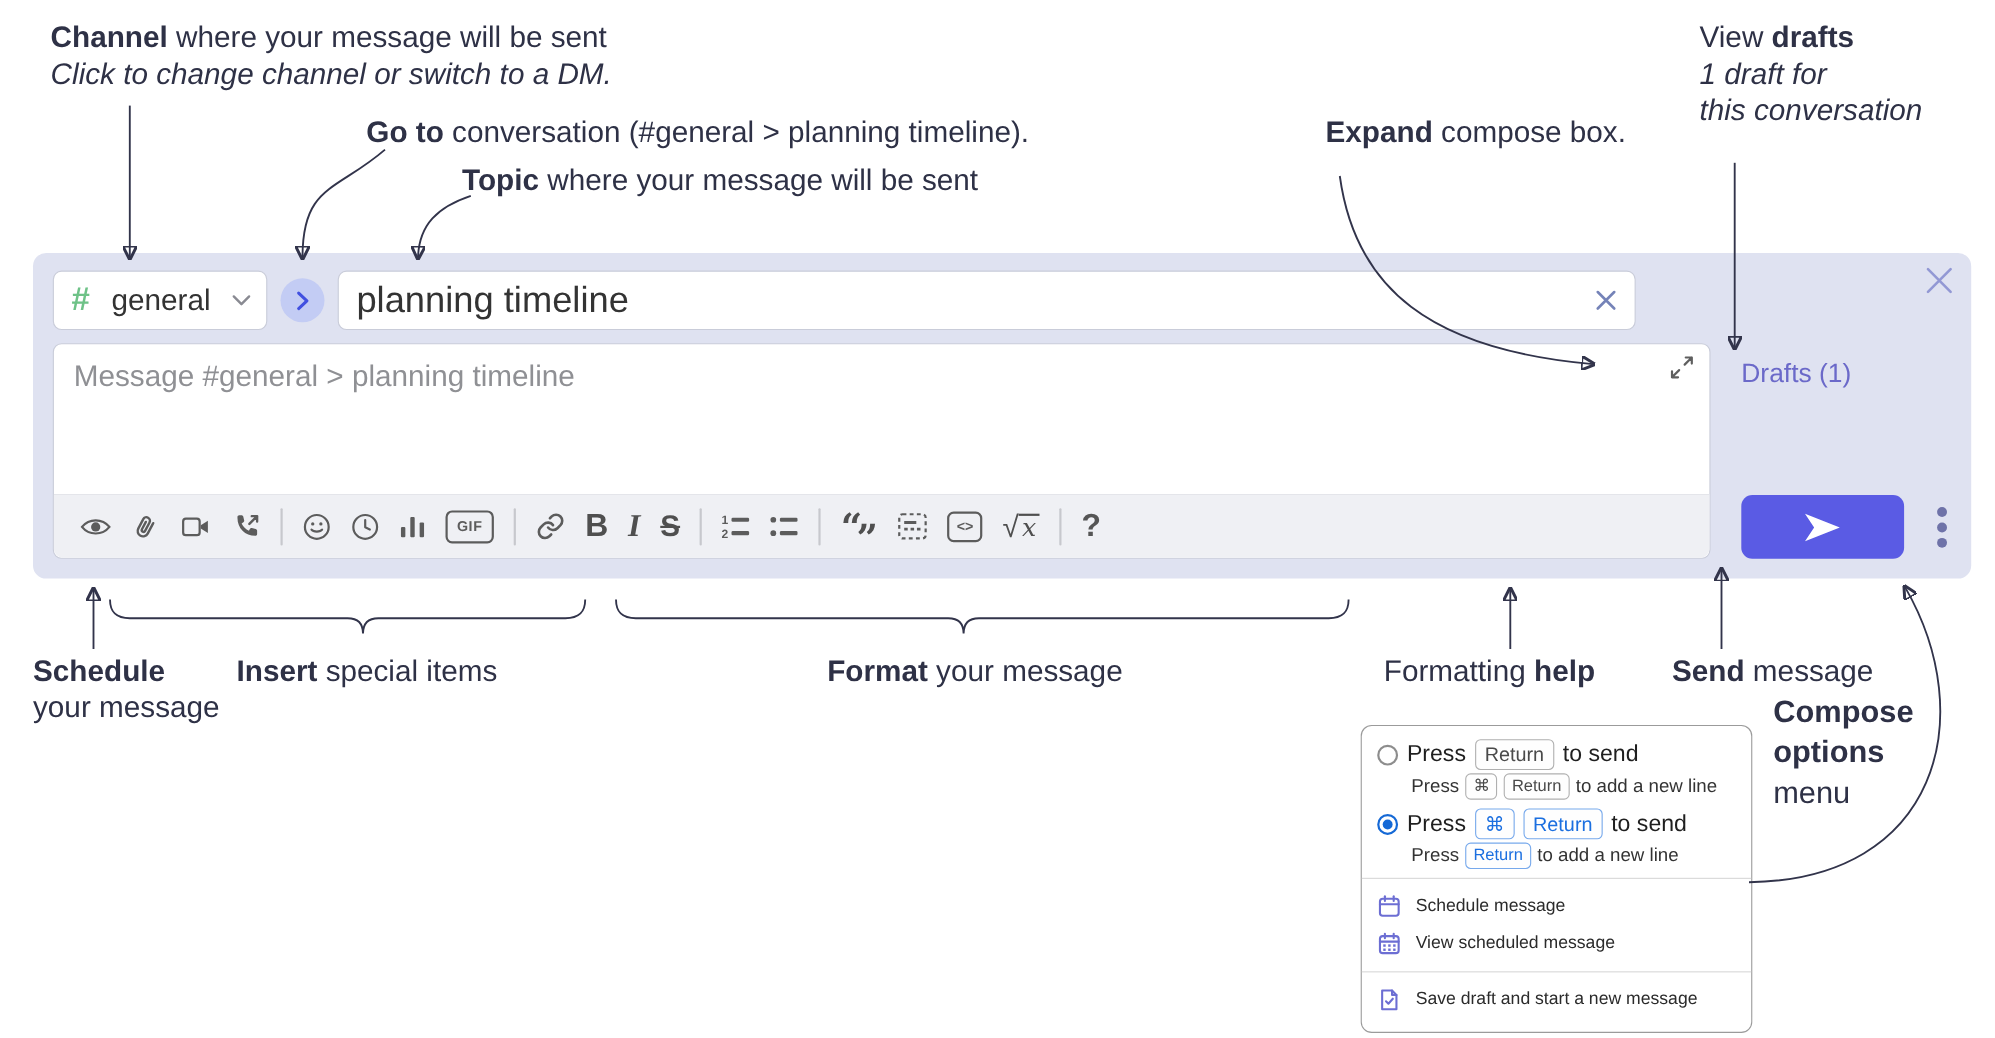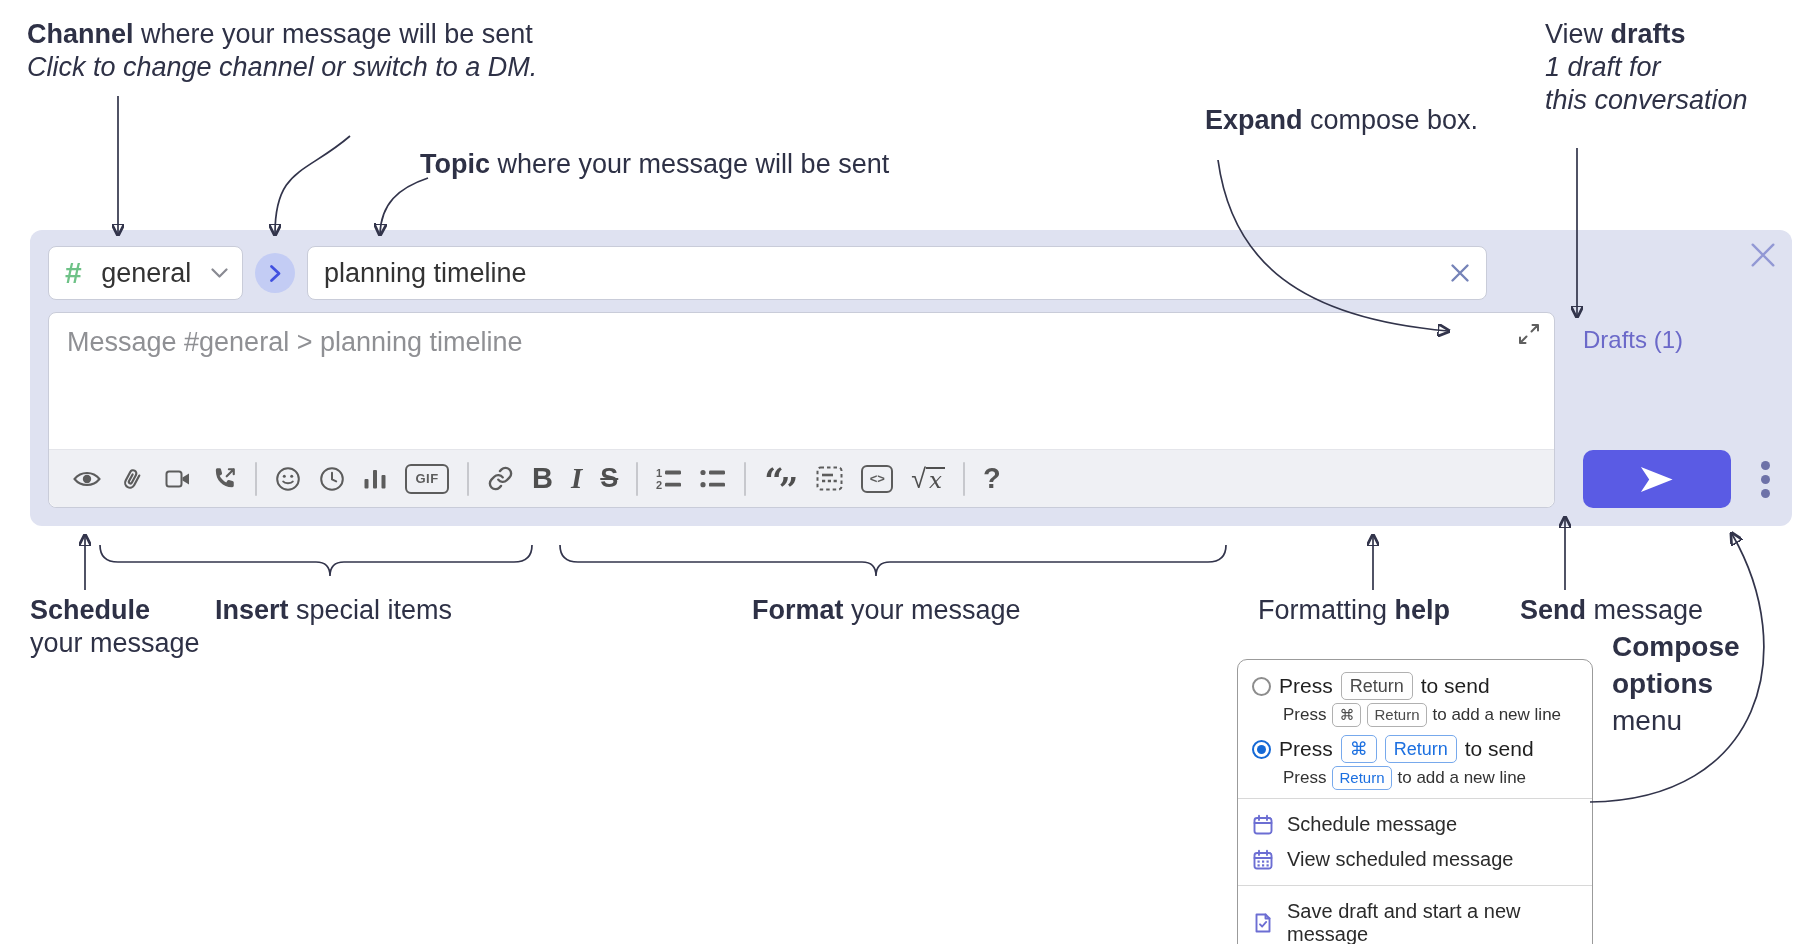--- a/index.html
+++ b/index.html
@@ -20,21 +20,21 @@
   .panel { position:absolute; left:30px; top:230px; width:1762px; height:296px;
            background:var(--panel-bg,#dfe2f1); border-radius:12px; padding:16px 18px; z-index:5; }
   .row1 { display:flex; align-items:center; height:54px; }
   .wbox { background:#fff; border:1px solid #c9ccd9; border-radius:8px; height:54px; display:flex; align-items:center; }
   .chan-sel { width:195px; padding:0 14px 0 16px; gap:10px; cursor:pointer; }
   .chan-hash { color:var(--channel-hash,#6ec287); font-size:30px; font-weight:700; line-height:1; }
   .chan-name { font-size:27px; color:#333; flex:1;text-align:center; }
   .goto-btn { width:40px; height:40px; border-radius:50%; background:#c3ccf4; border:none; cursor:pointer;
               display:flex; align-items:center; justify-content:center; margin:0 12px; }
   .topic-box { width:1180px; padding:0 16px; justify-content:space-between; }
-  .topic-box input { border:none; outline:none; font-size:27px; color:#333; flex:1;
+  .topic-box input { border:none; outline:none; font-size:33px; color:#333; flex:1;
                      font-family:inherit; background:transparent; }
   .xbtn { background:none; border:none; cursor:pointer; display:flex; align-items:center; }
   .panel-close { position:absolute; top:12px; right:16px; background:none; border:none; cursor:pointer; }
 
   .row2 { display:flex; margin-top:12px; height:196px; }
   .msgbox { width:1734px; background:#fff; border:1px solid #c9ccd9; border-radius:8px;
             display:flex; flex-direction:column; position:relative; }
   .msg-area { flex:1; position:relative; }
   .placeholder { position:absolute; left:18px; top:14px; font-size:27px; color:#8f9094; }
   .expand-btn { position:absolute; top:10px; right:14px; background:none; border:none; cursor:pointer; }
@@ -75,33 +75,36 @@
   .opt .radio { width:19px; height:19px; border:2px solid #8d8d8d; border-radius:50%; flex:none;
                 display:flex; align-items:center; justify-content:center; }
   .opt .radio.sel { border-color:#1569d6; }
   .opt .radio.sel::after { content:""; width:9px; height:9px; border-radius:50%; background:#1569d6; }
   .sub { margin:3px 0 8px 31px; font-size:17px; color:#333; display:flex; align-items:center; gap:6px; }
   kbd { font-family:inherit; border:1px solid #b0b0b0; border-radius:5px; background:#fefefe;
         color:#4a4a4a; font-size:18px; padding:0 8px; line-height:26px; display:inline-block; }
   .sub kbd { font-size:15px; padding:0 6px; line-height:22px; }
   kbd.blue { border-color:#77a9ec; color:var(--kbd-blue,#1b6fe0); }
   .pdiv { height:1px; background:#d8d8d8; margin:8px -14px; }
-  .mi { display:flex; align-items:center; gap:13px; font-size:20px; color:#2b2b2b; padding:6px 0; cursor:pointer; }
+  .mi { display:flex; align-items:center; gap:13px; font-size:16px; color:#2b2b2b; padding:6px 0; cursor:pointer; }
   .mi svg { flex:none; }
 </style>
 </head>
 <body>
 
 <div class="canvas">
 
-  <div class="ann" style="left:27px; top:18px;">
+  <div class="ann" style="left:46px; top:18px;">
     <div><span class="b">Channel</span><span> where your message will be sent</span></div>
     <div class="i">Click to change channel or switch to a DM.</div>
   </div>
 
+  <div class="ann" style="left:333px; top:104px;">
+    <span class="b">Go to</span><span> conversation (#general &gt; planning timeline).</span>
+  </div>
 
   <div class="ann" style="left:420px; top:148px;">
     <span class="b">Topic</span><span> where your message will be sent</span>
   </div>
 
   <div class="ann" style="left:1205px; top:104px;">
     <span class="b">Expand</span><span> compose box.</span>
   </div>
 
   <div class="ann" style="left:1545px; top:18px;">

